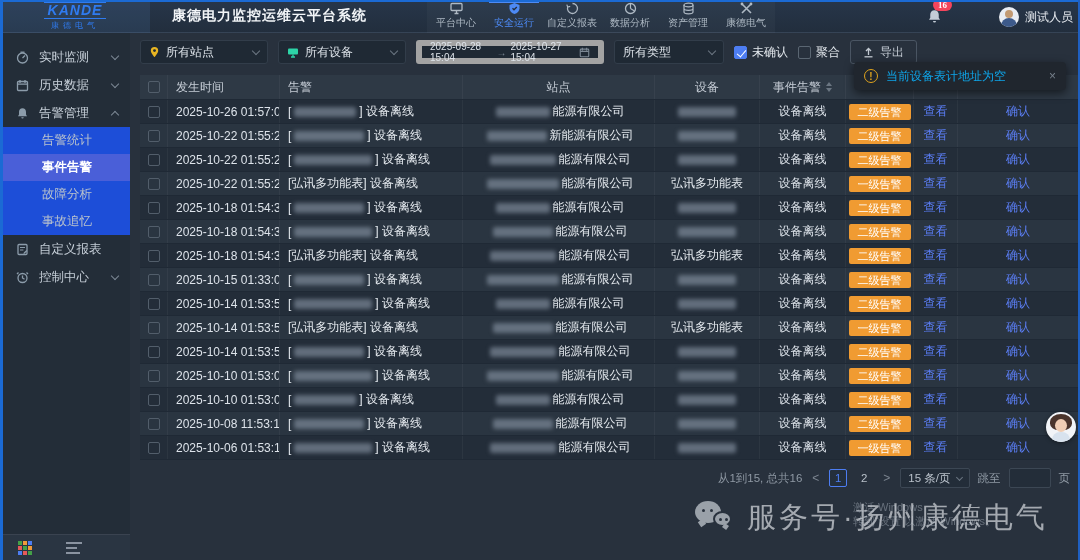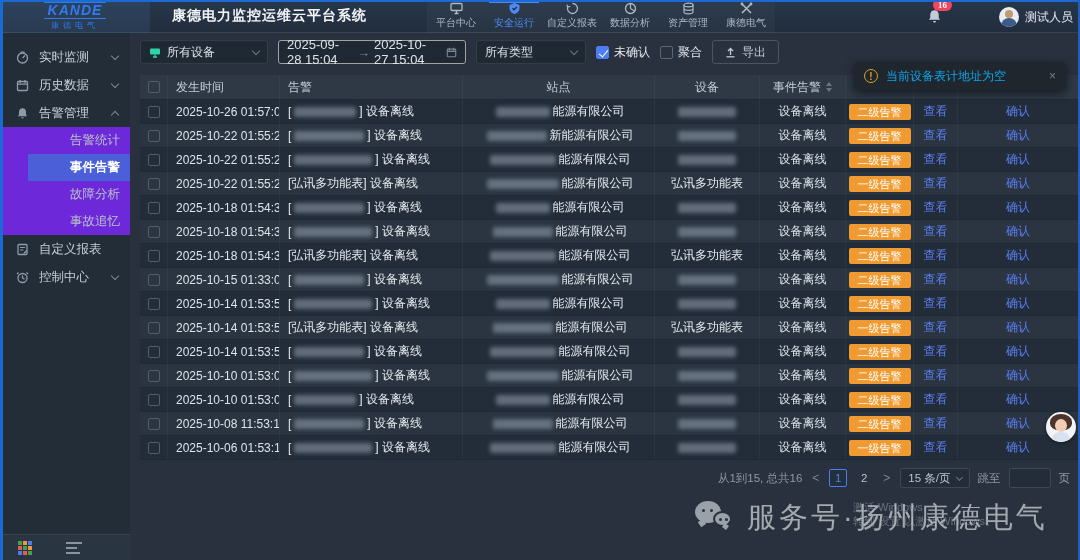--- a/index.html
+++ b/index.html
@@ -34,40 +34,40 @@
   .user-avatar::after{content:"";position:absolute;left:2px;top:11px;width:16px;height:10px;border-radius:8px 8px 0 0;background:#3d5a8a;}
   .user-name{font-size:12px;color:#e7ebf0;}
 
   
   .sidebar{position:absolute;left:0;top:33px;width:130px;height:527px;background:#232d38;z-index:30;display:flex;flex-direction:column;}
   .side-item{height:28px;display:flex;align-items:center;padding-left:16px;color:#c6cfd8;font-size:12.5px;cursor:pointer;position:relative;}
   .side-item .sicon{width:13px;height:13px;margin-right:10px;opacity:.85;}
   .side-item .chev{position:absolute;right:12px;width:6px;height:6px;border-right:1.5px solid #7c8894;border-bottom:1.5px solid #7c8894;}
   .chev.down{transform:rotate(45deg);margin-top:-3px;}
   .chev.up{transform:rotate(-135deg);margin-top:3px;}
-  .submenu{background:#6d28d9;padding-left:28px;}
+  .submenu{background:#1d4ed8;}
   .sub-item{height:27px;display:flex;align-items:center;padding-left:42px;font-size:12.5px;color:#b9c2cc;cursor:pointer;}
   .sub-item.active{background:#4a5fd8;color:#ffffff;font-weight:bold;}
   .side-footer{margin-top:auto;height:26px;background:#2a3542;border-top:1px solid #3a4350;display:flex;align-items:center;gap:34px;padding-left:18px;}
   .grid-icon{display:grid;grid-template-columns:repeat(3,4px);grid-template-rows:repeat(3,4px);gap:1px;cursor:pointer;}
   .grid-icon i{display:block;}
   .list-icon{width:16px;height:12px;display:flex;flex-direction:column;justify-content:space-between;cursor:pointer;}
   .list-icon i{height:2px;background:#8a93a0;display:block;}
   .list-icon i:nth-child(1){width:16px;}.list-icon i:nth-child(2){width:11px;}.list-icon i:nth-child(3){width:14px;}
 
   
   .main{position:absolute;left:130px;top:33px;right:0;bottom:0;background:#28313d;}
 
   
   .filters{position:absolute;left:10px;top:6px;height:26px;display:flex;align-items:center;gap:10px;}
   .select{height:24px;background:#1f2934;border:1px solid #323d4a;border-radius:3px;display:flex;align-items:center;padding:0 8px;color:#dde3e9;font-size:12px;cursor:pointer;position:relative;}
   .select .chev2{width:6px;height:6px;border-right:1.5px solid #6b7682;border-bottom:1.5px solid #6b7682;transform:rotate(45deg);margin-left:auto;margin-top:-2px;}
   .sel-station{width:128px;}.sel-device{width:128px;}.sel-type{width:110px;}
   .select .ficon{margin-right:6px;display:flex;}
-  .daterange{height:24px;width:188px;background:#1f2934;border:1px solid #a3a3a3;border-radius:3px;display:flex;align-items:center;justify-content:space-between;padding:0 8px;color:#dde3e9;font-size:13px;cursor:pointer;}
+  .daterange{height:24px;width:188px;background:#1f2934;border:6px solid #a3a3a3;border-radius:3px;display:flex;align-items:center;justify-content:space-between;padding:0 8px;color:#dde3e9;font-size:10px;cursor:pointer;}
   .daterange .arrow{color:#7c8894;margin:0 4px;}
   .check{display:flex;align-items:center;gap:5px;cursor:pointer;color:#e4e9ee;font-size:12px;}
   .cbox{width:13px;height:13px;border:1px solid #5a6672;border-radius:2px;background:transparent;position:relative;}
   .cbox.checked{background:#4d7df2;border-color:#4d7df2;}
   .cbox.checked::after{content:"";position:absolute;left:4px;top:1px;width:4px;height:8px;border-right:1.6px solid #fff;border-bottom:1.6px solid #fff;transform:rotate(40deg);}
   .export-btn{height:24px;border:1px solid #4a5563;border-radius:3px;background:transparent;color:#c3cad3;font-size:12px;display:flex;align-items:center;gap:6px;padding:0 12px;cursor:pointer;}
 
   
   .toast{position:absolute;top:29px;right:14px;width:212px;height:28px;background:#20262e;border-radius:4px;box-shadow:0 3px 10px rgba(0,0,0,.55);display:flex;align-items:center;padding:0 10px;z-index:60;}
   .warn-icon{width:14px;height:14px;border:1.6px solid #dfa31d;border-radius:50%;color:#dfa31d;font-size:10px;font-weight:bold;display:flex;align-items:center;justify-content:center;margin-right:8px;flex:0 0 auto;}
@@ -272,20 +272,30 @@
         <i></i>
         <i></i>
         <i></i>
       </span>
   </div>
 </div>
 
 <div class="main">
 
   <div class="filters">
+    <div class="select sel-station">
+      <span class="ficon">
+          <svg width="11" height="12" viewBox="0 0 11 12">
+            <path d="M5.5 1 a3.7 3.7 0 0 1 3.7 3.7 C9.2 7.2 5.5 11 5.5 11 S1.8 7.2 1.8 4.7 A3.7 3.7 0 0 1 5.5 1 Z" fill="#e8b522"></path>
+            <circle cx="5.5" cy="4.6" r="1.4" fill="#1f2934"></circle>
+          </svg>
+        </span>
+      <span>所有站点</span>
+      <i class="chev2"></i>
+    </div>
     <div class="select sel-device">
       <span class="ficon">
           <svg width="12" height="11" viewBox="0 0 12 11">
             <rect x="1" y="1.5" width="10" height="6" rx="1" fill="#2dd4a7"></rect>
             <path d="M4 10h4M6 7.5V10" stroke="#2dd4a7" stroke-width="1.3"></path>
           </svg>
         </span>
       <span>所有设备</span>
       <i class="chev2"></i>
     </div>

